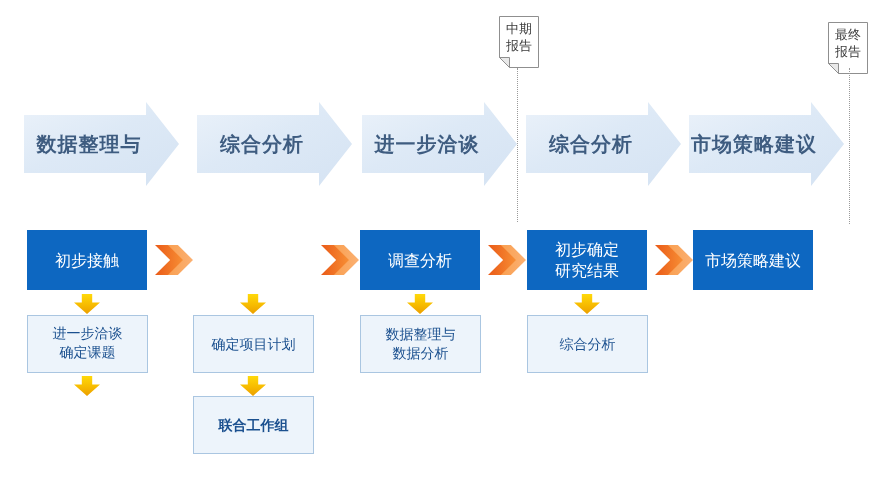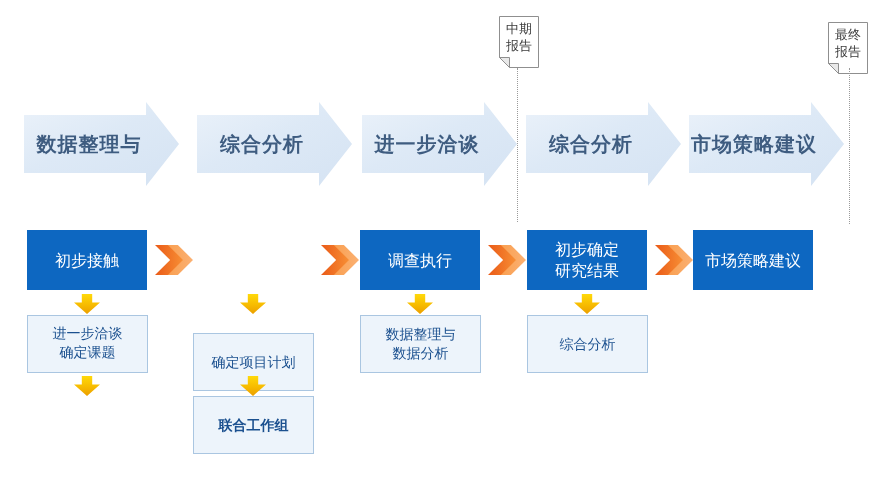--- a/index.html
+++ b/index.html
@@ -103,21 +103,21 @@
   <div class="chevron" style="left:526px;">
     <div class="shape"></div>
     <div class="label">综合分析</div>
   </div>
   <div class="chevron" style="left:689px;">
     <div class="shape"></div>
     <div class="label">市场策略建议</div>
   </div>
 
   <div class="bluebox" style="left:27px;">初步接触</div>
-  <div class="bluebox" style="left:360px;">调查执行</div>
+  <div class="bluebox" style="left:360px;">调查分析</div>
   <div class="bluebox" style="left:527px;">初步确定
 研究结果</div>
   <div class="bluebox" style="left:693px;">市场策略建议</div>
 
   <div class="rarrow" style="left:155px;">
     <div class="chev back"></div>
       <div class="chev front"></div>
   </div>
   <div class="rarrow" style="left:321px;">
     <div class="chev back"></div>
@@ -132,21 +132,21 @@
       <div class="chev front"></div>
   </div>
 
   <div class="darrow" style="left:74px;  top:294px;"></div>
   <div class="darrow" style="left:240px; top:294px;"></div>
   <div class="darrow" style="left:407px; top:294px;"></div>
   <div class="darrow" style="left:574px; top:294px;"></div>
 
   <div class="lightbox row1" style="left:27px;font-family:Liberation Mono, monospace;">进一步洽谈
 确定课题</div>
-  <div class="lightbox row1" style="left:193px;margin-top:18px;">确定项目计划</div>
+  <div class="lightbox row1" style="left:193px;">确定项目计划</div>
   <div class="lightbox row1" style="left:360px;">数据整理与
 数据分析</div>
   <div class="lightbox row1" style="left:527px;">综合分析</div>
 
   <div class="darrow" style="left:74px;  top:376px;"></div>
   <div class="darrow" style="left:240px; top:376px;"></div>
 
   <div class="lightbox row2" style="left:193px;font-weight:bold;">联合工作组</div>
 
 </div>

